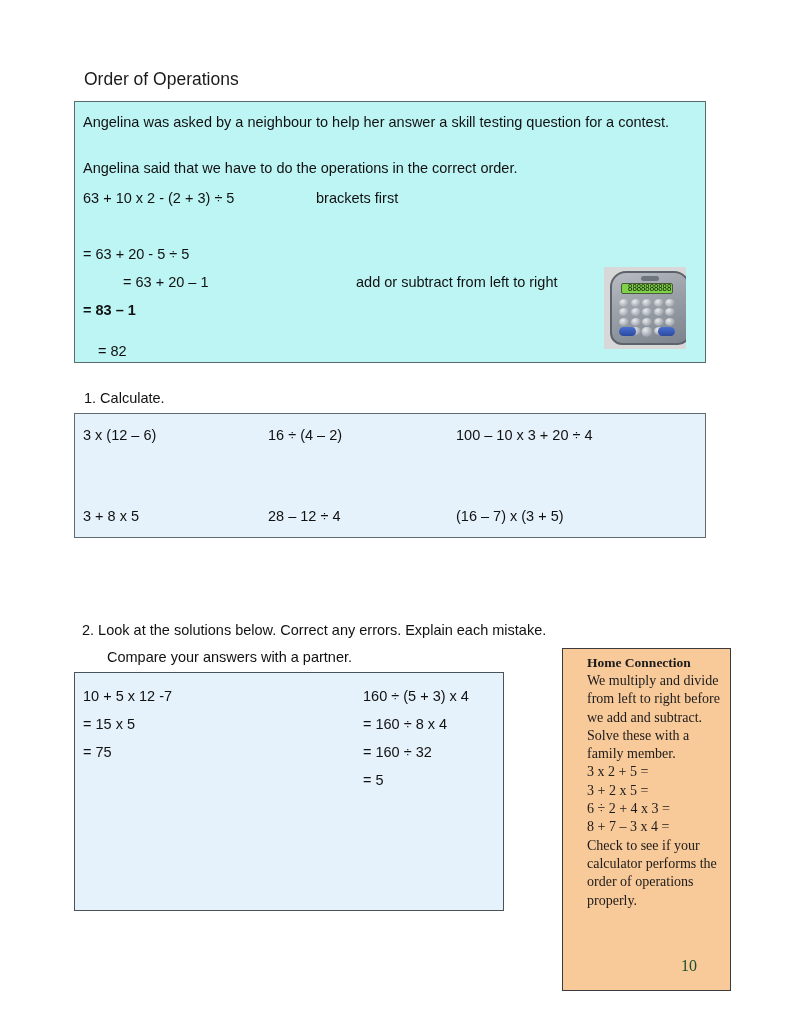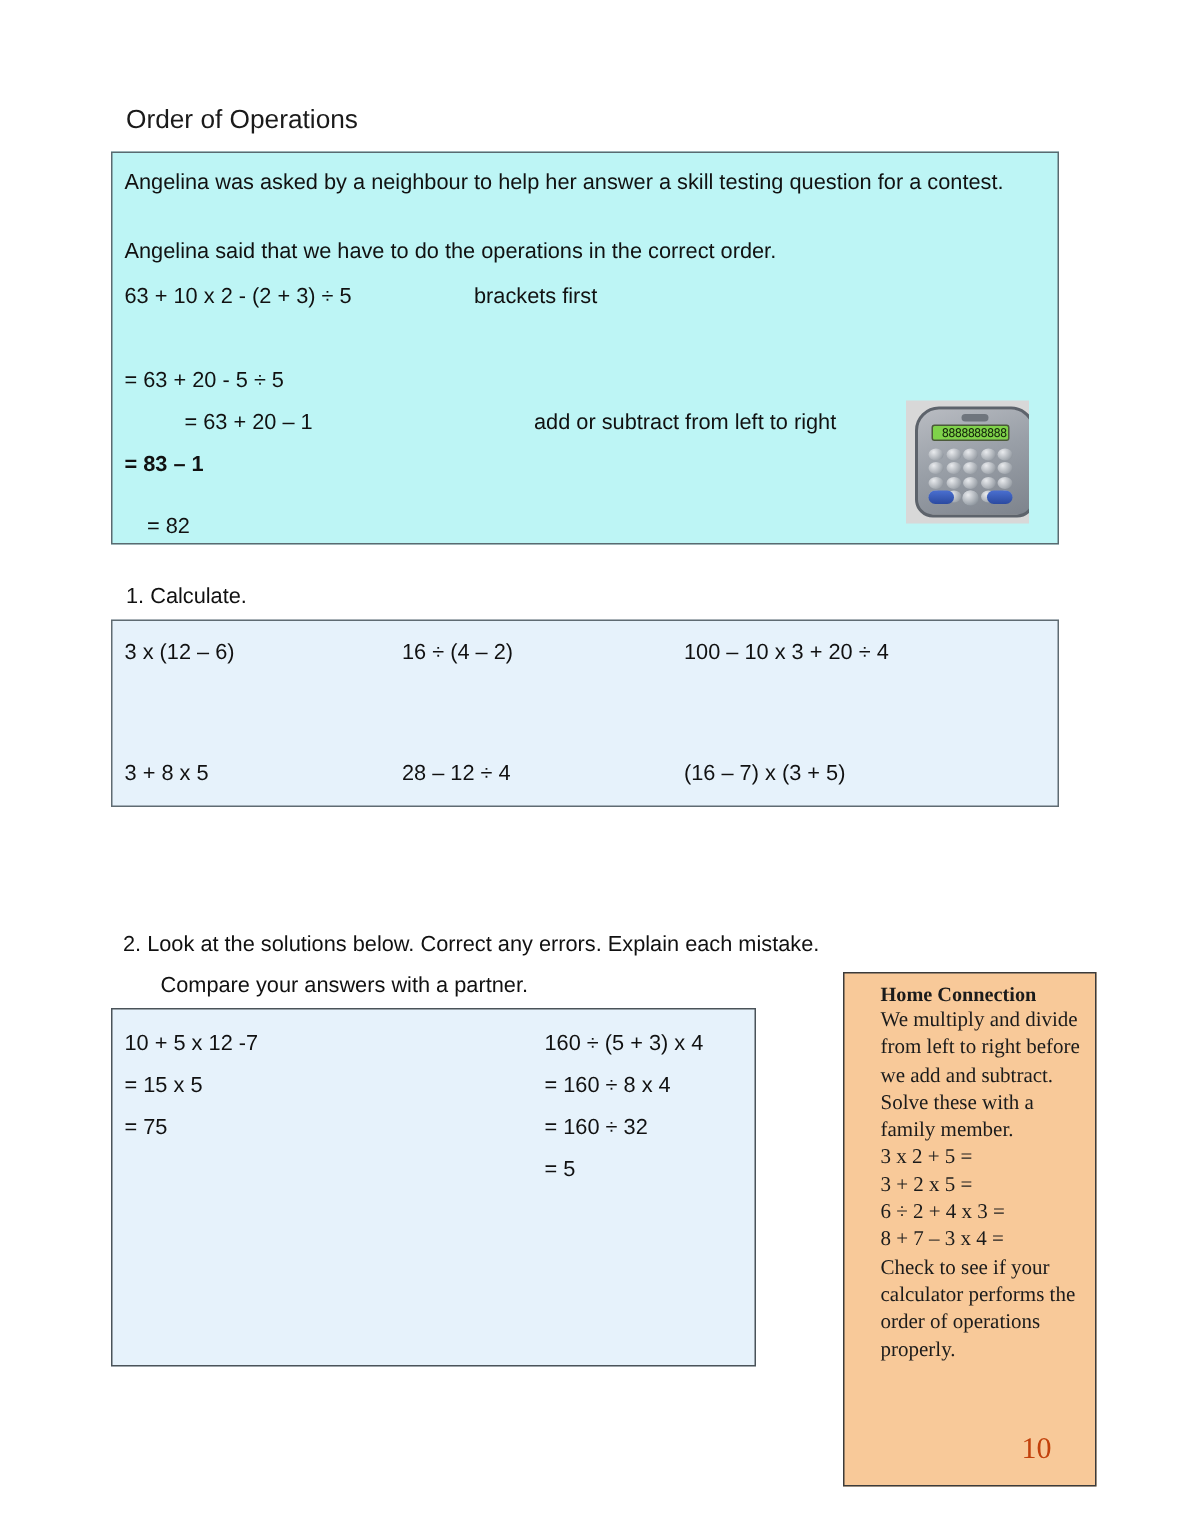--- a/index.html
+++ b/index.html
@@ -254,23 +254,23 @@
   }
   .home-line { white-space: nowrap; }
   .home-text { }
 
   
   .page-number {
     position: absolute;
     left: 681px;
     top: 957px;
     font-family: "Liberation Serif", serif;
-    font-size: 20px;
+    font-size: 16px;
     line-height: 18px;
-    color: #c2410c;
+    color: #14532d;
   }
 </style>
 </head>
 <body>
 
 <div class="page">
 
   <div class="page-title">Order of Operations</div>
 
   <div class="lesson-box">

